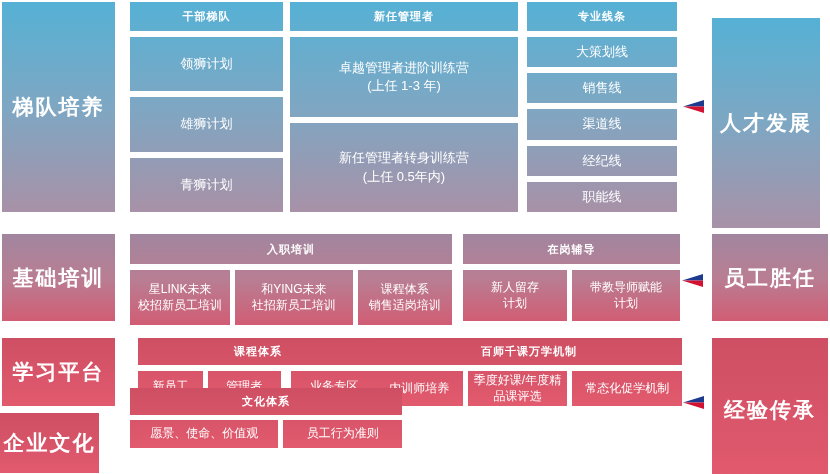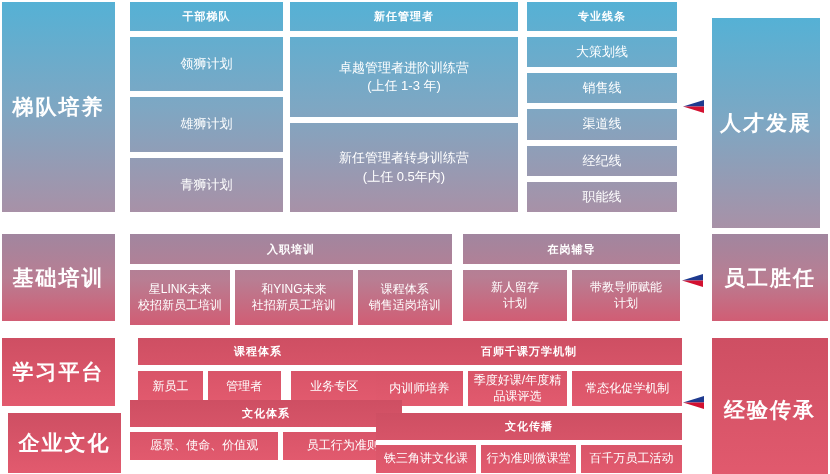--- a/index.html
+++ b/index.html
@@ -139,37 +139,26 @@
     </div>
   </div>
 
   <svg class="abs" style="left:683px;top:396px" width="21" height="13" viewBox="0 0 21 13">
     <polygon class="arrow-top" points="0,6.5 21,0 21,6.5"></polygon>
     <polygon class="arrow-bottom" points="0,6.5 21,6.5 21,13"></polygon>
   </svg>
 
   <div class="abs center side-label grad-red" style="left:712px;top:338px;width:116px;height:143px">经验传承</div>
 
-  <div class="abs center side-label grad-red" style="left:8px;top:413px;width:113px;height:60px">企业文化</div>
+  <div class="abs center side-label grad-red" style="left:0;top:413px;width:99px;height:60px">企业文化</div>
 
-  <div class="abs col grad-red small" style="left:130px;top:400px;width:272px;height:60px">
+  <div class="abs col grad-red small" style="left:130px;top:388px;width:272px;height:60px">
     <div class="col-header h27">文化体系</div>
     <div class="sep-h s5"></div>
     <div class="row">
       <div class="item" style="flex:131">愿景、使命、价值观</div>
       <div class="sep-v"></div>
       <div class="item" style="flex:104">员工行为准则</div>
     </div>
   </div>
 
-  <div class="abs col grad-red small" style="left:376px;top:413px;width:306px;height:60px">
-    <div class="col-header h27">文化传播</div>
-    <div class="sep-h s5"></div>
-    <div class="row">
-      <div class="item" style="flex:100">铁三角讲文化课</div>
-      <div class="sep-v"></div>
-      <div class="item" style="flex:95">行为准则微课堂</div>
-      <div class="sep-v"></div>
-      <div class="item" style="flex:101">百千万员工活动</div>
-    </div>
-  </div>
 
 </div>
 
 </body></html>

